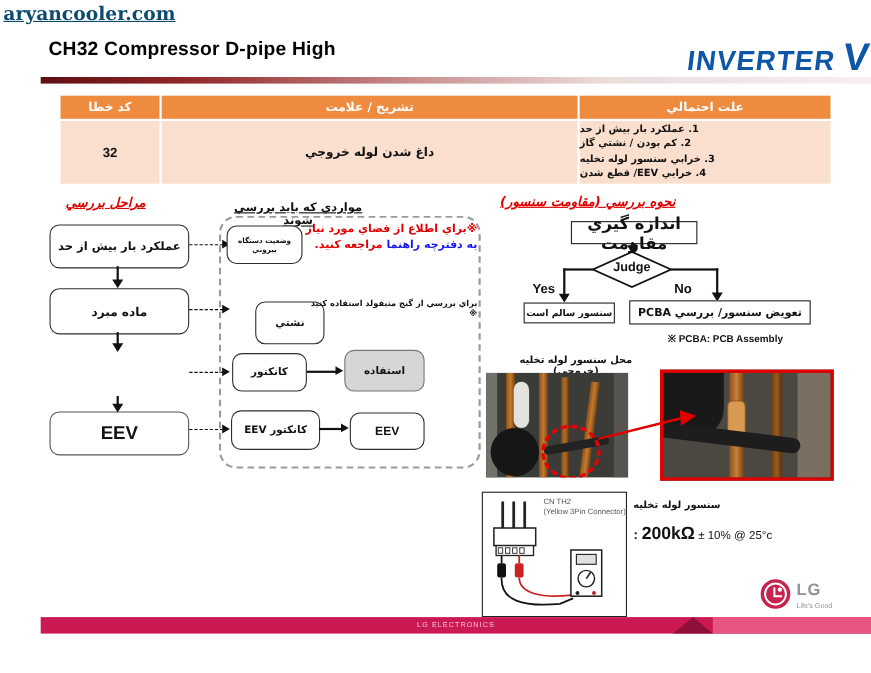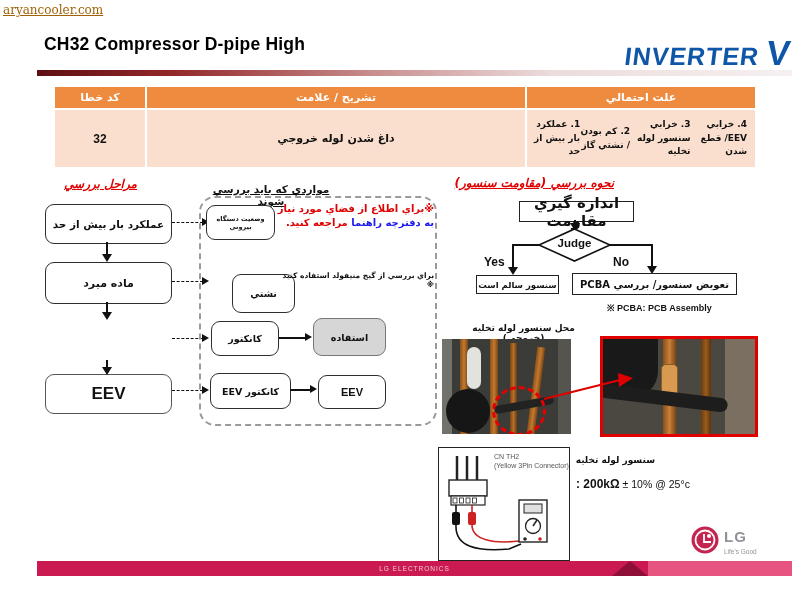--- a/index.html
+++ b/index.html
@@ -1,35 +1,35 @@
 <!DOCTYPE html>
 <html><head>
 <meta charset="utf-8">
 <style>
   html,body{margin:0;padding:0;background:#fff;}
   .slide{position:relative;width:792px;height:612px;background:#fff;overflow:hidden;
          font-family:"Liberation Sans",sans-serif;color:#111;}
   .abs{position:absolute;}
   .fa{font-family:"DejaVu Sans",sans-serif;}
-  .watermark{left:3px;top:3px;font-family:"DejaVu Serif",serif;font-weight:normal;
-             font-size:12px;color:#a16207;text-decoration:underline;}
+  .watermark{left:3px;top:3px;font-family:"DejaVu Serif",serif;font-weight:bold;
+             font-size:17px;color:#0c4a6e;text-decoration:underline;}
   .title{left:44px;top:34px;font-size:17.5px;font-weight:bold;color:#000000;letter-spacing:.2px;}
   .logo{left:540px;top:33px;width:250px;display:flex;align-items:baseline;justify-content:flex-end;
         transform:skewX(-7deg);color:#0e56a8;}
   .logo .inv{font-size:25px;font-weight:800;letter-spacing:1px;}
   .logo .v{font-size:35px;font-weight:800;margin-left:7px;}
   .divider{left:37px;top:70px;width:755px;height:6px;
     background:linear-gradient(90deg,#5e0f12 0%,#93282a 18%,#c98f8f 45%,#ecdcdc 68%,#f6f0f0 100%);}
   .th{background:#ee8b3f;color:#fff;font-weight:bold;font-size:11px;height:21px;
       display:flex;align-items:center;justify-content:center;}
   .td{background:#fbdfce;height:57px;display:flex;align-items:center;justify-content:center;
       font-weight:bold;}
-  .causes{flex-direction:row;align-items:center;justify-content:center;padding-right:8px;box-sizing:border-box;}
+  .causes{flex-direction:column;align-items:flex-start;justify-content:center;padding-right:8px;box-sizing:border-box;}
   .cause-line{font-size:9px;font-weight:bold;line-height:13.5px;direction:rtl;}
-  .h-red{color:#e00000;font-weight:bold;font-style:italic;text-decoration:underline;font-size:12px;direction:rtl;}
+  .h-red{color:#e00000;font-weight:bold;font-style:italic;text-decoration:underline;font-size:12px;direction:rtl;text-align:center;}
   .h-blk{color:#111;font-weight:bold;text-decoration:underline;font-size:10.5px;direction:rtl;text-align:center;}
   .box{position:absolute;border:1.4px solid #2e2e2e;border-radius:9px;background:#fff;
        display:flex;align-items:center;justify-content:center;text-align:center;font-weight:bold;direction:rtl;}
   .sq{position:absolute;border:1.2px solid #222;background:#fff;display:flex;align-items:center;
       justify-content:center;text-align:center;font-weight:bold;direction:rtl;}
   .vline{position:absolute;width:1.6px;background:#111;}
   .hline{position:absolute;height:1.6px;background:#111;}
   .dashline{position:absolute;height:0;border-top:1.7px dashed #111;}
   .tri-d{position:absolute;width:0;height:0;border-left:5px solid transparent;border-right:5px solid transparent;border-top:8px solid #111;}
   .tri-r{position:absolute;width:0;height:0;border-top:4.5px solid transparent;border-bottom:4.5px solid transparent;border-left:7.5px solid #111;}
@@ -190,21 +190,21 @@
       <line x1="94" y1="78" x2="98" y2="72" stroke="#222" stroke-width="1.5"></line>
       <circle cx="86" cy="91" r="1.8" fill="#222"></circle>
       <circle cx="101" cy="91" r="1.8" fill="#cc2222"></circle>
     </svg>
     <div class="abs" style="left:55px;top:5px;font-size:7px;color:#555;">CN TH2</div>
     <div class="abs" style="left:55px;top:14px;font-size:7px;color:#555;">(Yellow 3Pin Connector)</div>
   </div>
 
   <div class="abs fa" style="left:570px;top:455px;width:85px;font-size:9px;font-weight:bold;direction:rtl;text-align:right;">سنسور لوله تخليه</div>
   <div class="abs" style="left:576px;top:477px;font-size:10.5px;">
-    <span style="font-weight:bold;font-size:12px;">: </span><span style="font-weight:bold;font-size:12px;">200kΩ</span><span> ± 10% @ 25°c</span>
+    <span style="font-weight:bold;font-size:12px;">: </span><span style="font-weight:bold;font-size:16px;">200kΩ</span><span> ± 10% @ 25°c</span>
   </div>
 
   <div class="abs" style="left:691px;top:516px;width:100px;height:45px;">
     <svg class="abs" style="left:0;top:10px;" width="28" height="28">
       <circle cx="14" cy="14" r="13.5" fill="#c5244f"></circle>
       <circle cx="14" cy="14" r="9.5" fill="none" stroke="#fff" stroke-width="1.8"></circle>
       <circle cx="18" cy="10" r="2" fill="#fff"></circle>
       <path d="M13 8 v8 h7" fill="none" stroke="#fff" stroke-width="1.8"></path>
     </svg>
     <div class="abs lg-gray" style="left:33px;top:12px;font-size:15px;font-weight:800;letter-spacing:1px;">LG</div>

